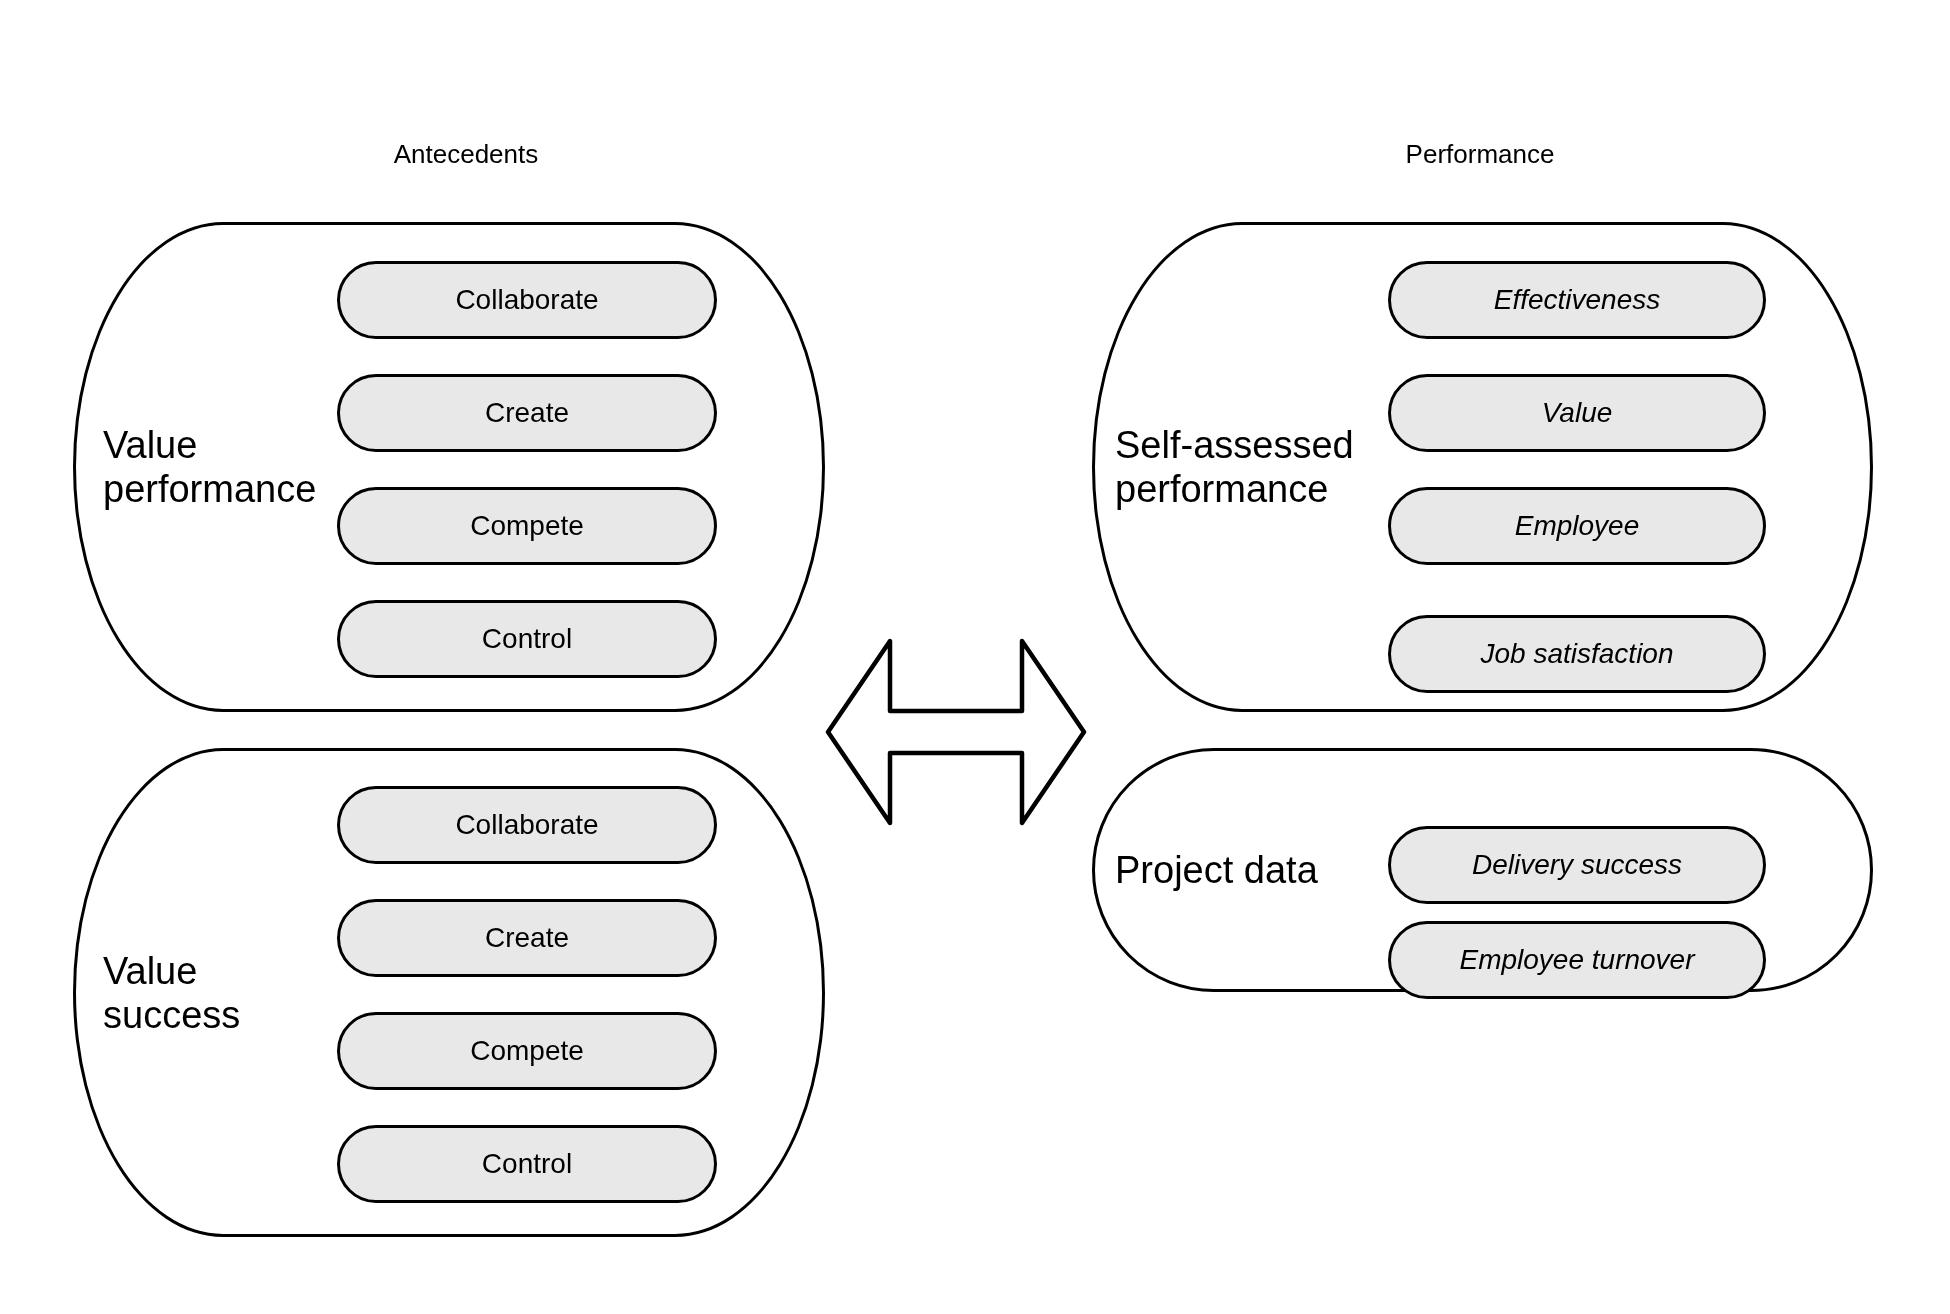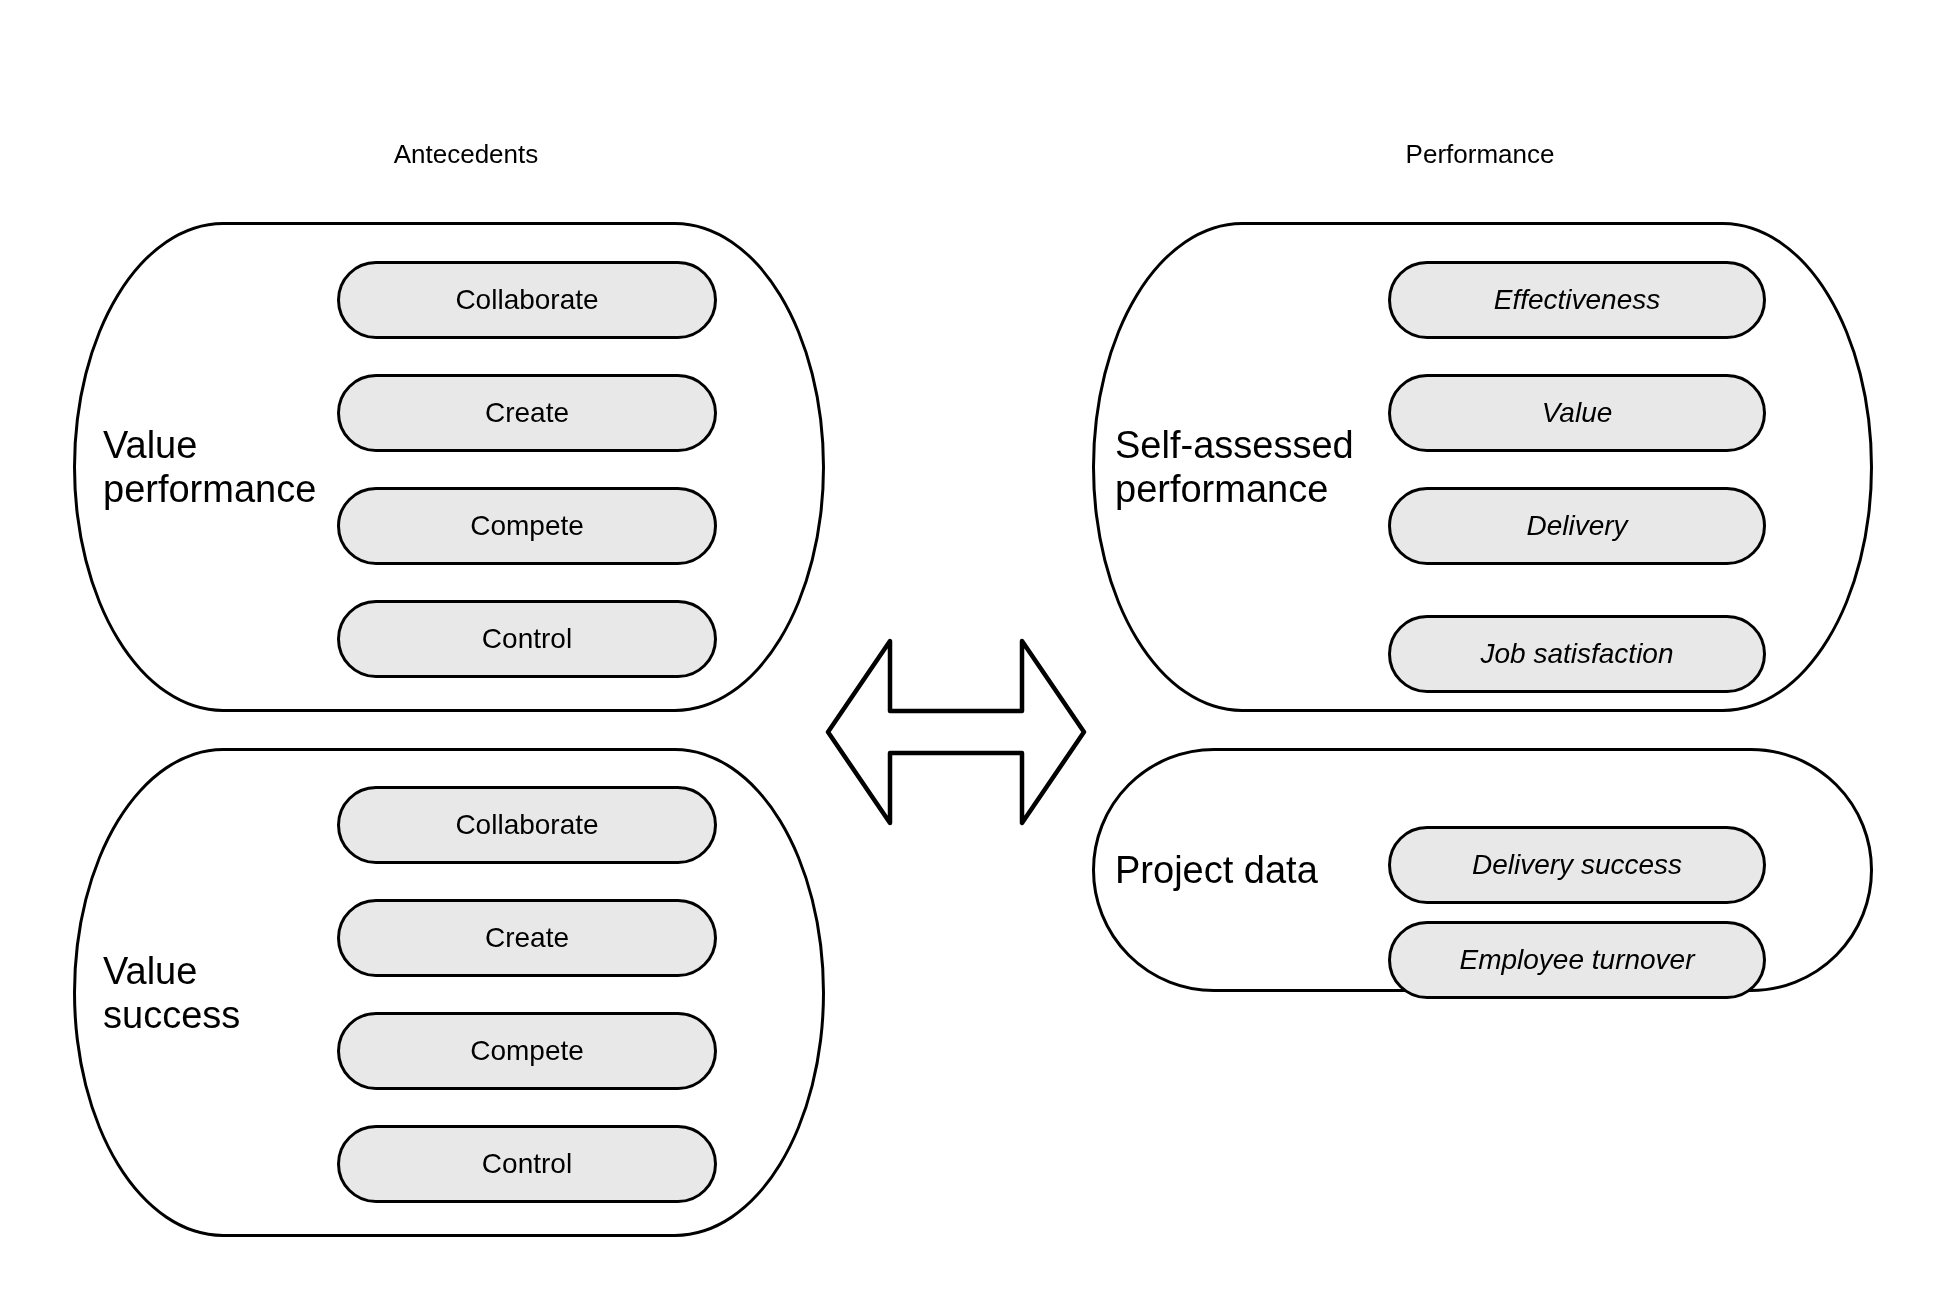--- a/index.html
+++ b/index.html
@@ -98,21 +98,21 @@
     <div class="pill" style="top:375px">Control</div>
   </div>
 
   <div class="container" id="c-tr">
     <div class="glabel">
       <div>Self-assessed</div>
       <div>performance</div>
     </div>
     <div class="pill" style="top:36px">Effectiveness</div>
     <div class="pill" style="top:149px">Value</div>
-    <div class="pill" style="top:262px">Delivery</div>
+    <div class="pill" style="top:262px">Employee</div>
     <div class="pill" style="top:390px">Job satisfaction</div>
   </div>
 
   <div class="container" id="c-bl">
     <div class="glabel">
       <div>Value</div>
       <div>success</div>
     </div>
     <div class="pill" style="top:35px">Collaborate</div>
     <div class="pill" style="top:148px">Create</div>

